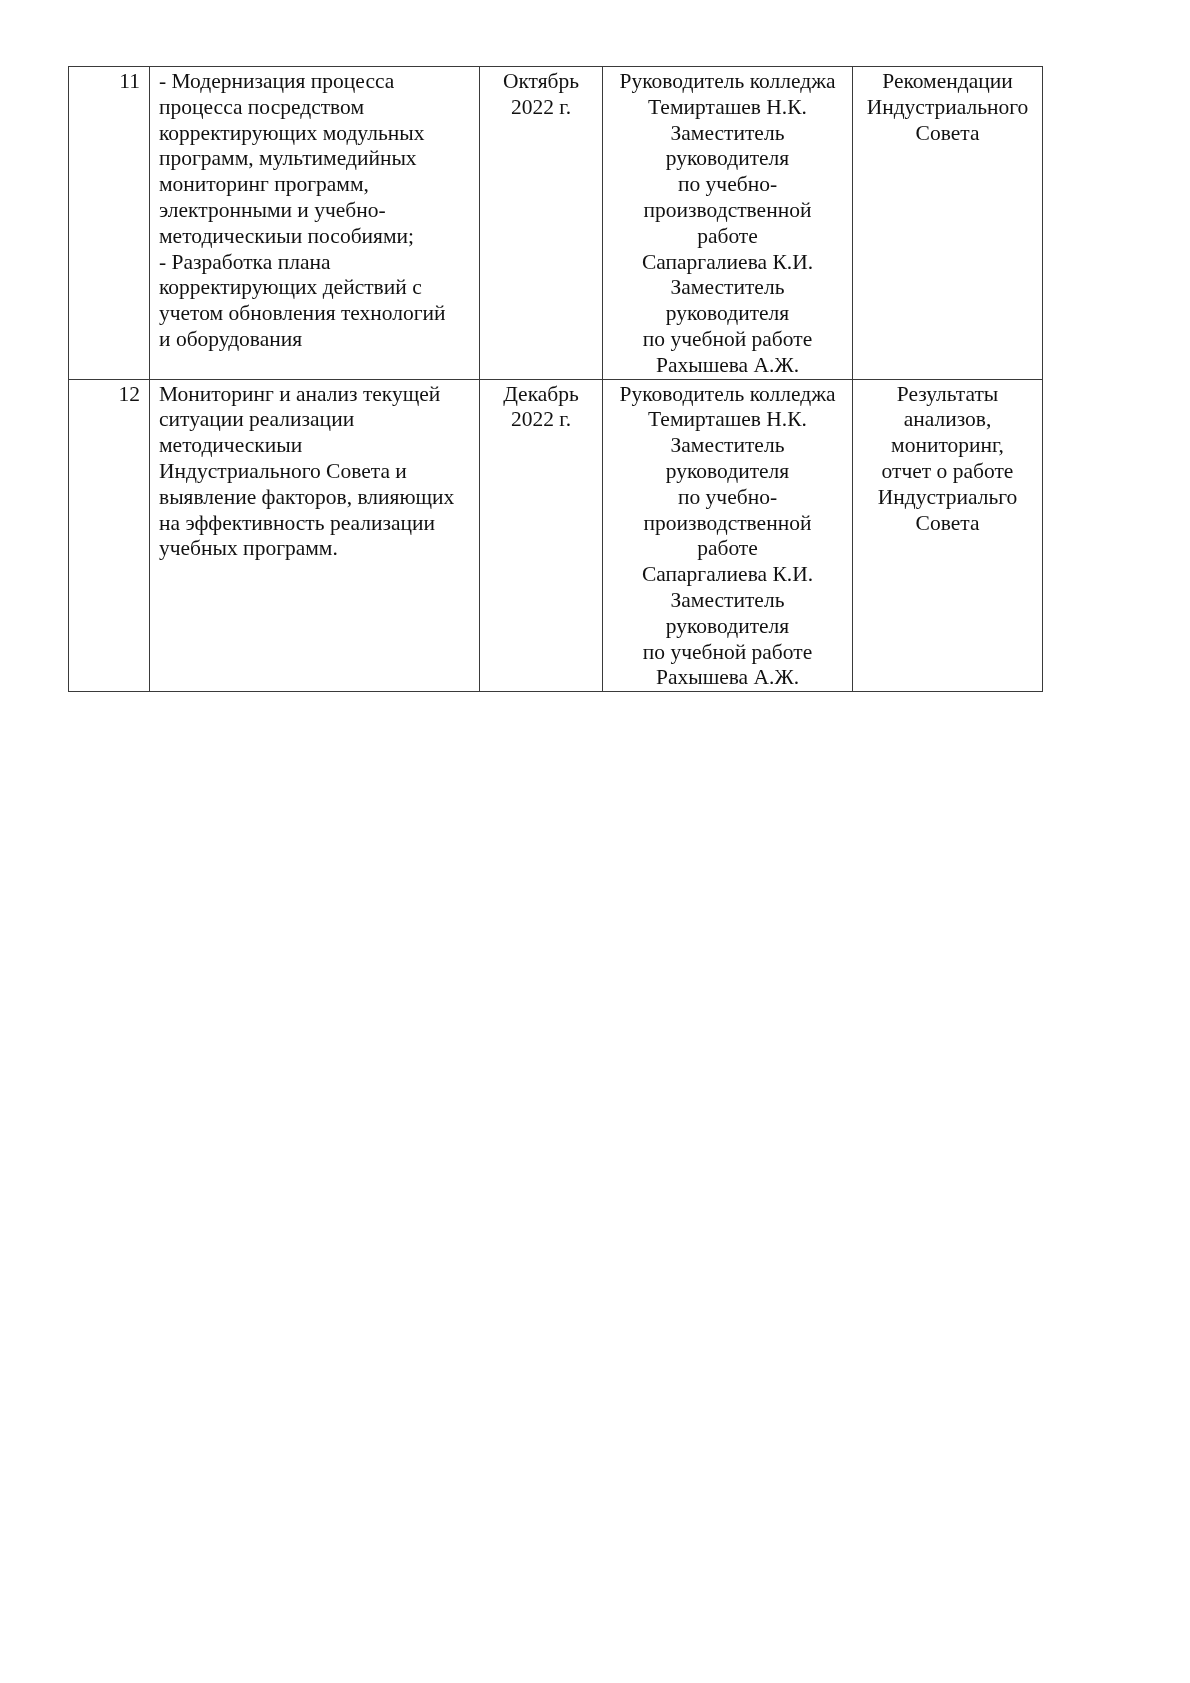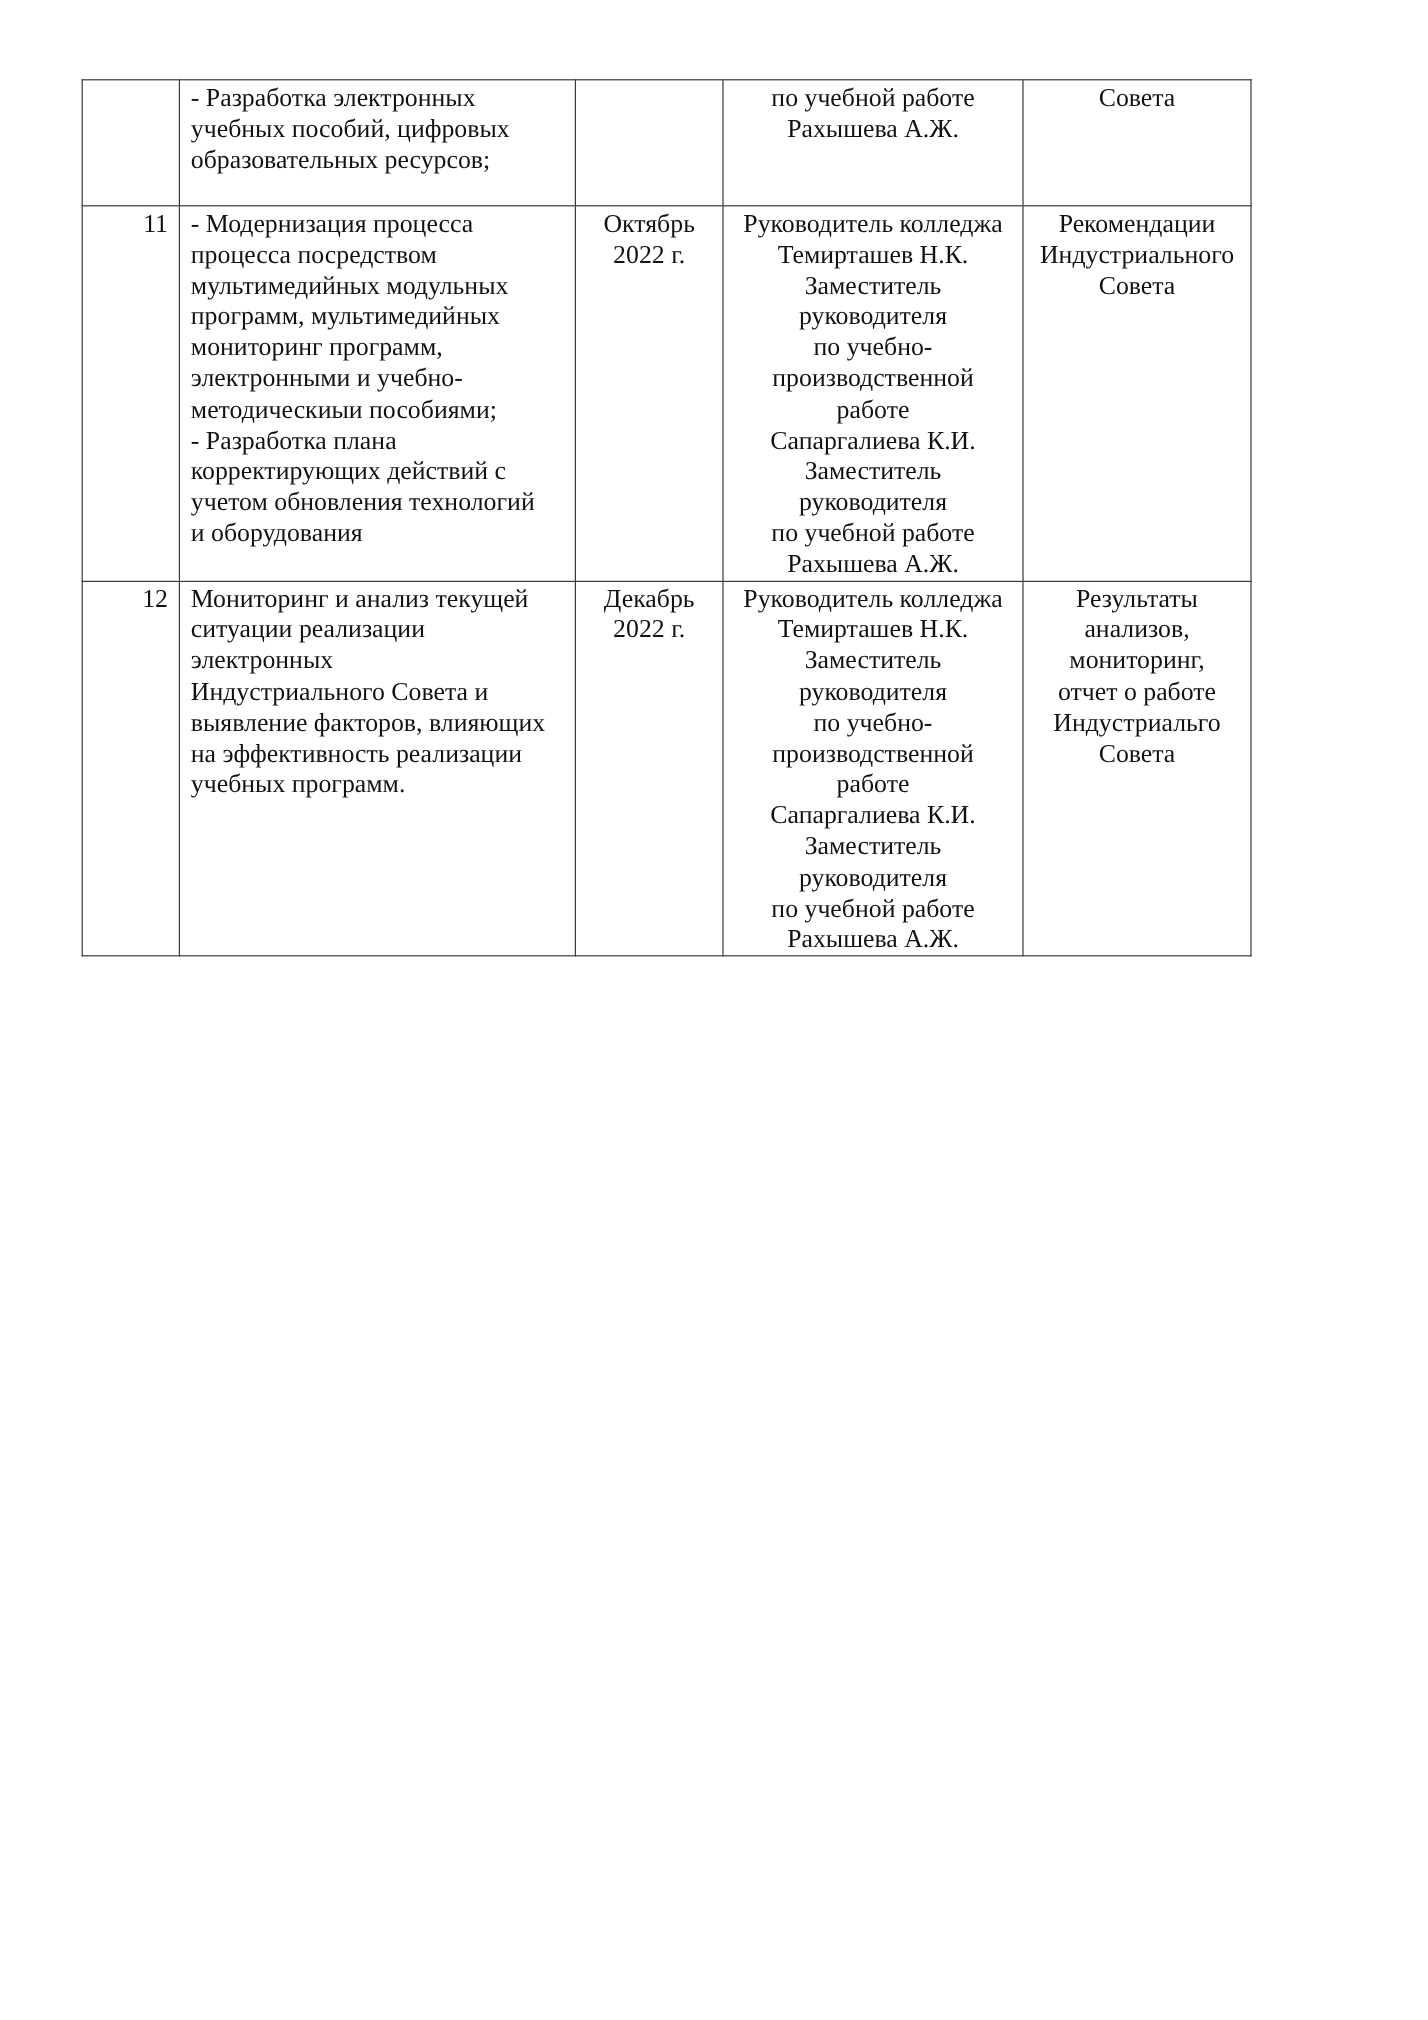--- a/index.html
+++ b/index.html
@@ -42,43 +42,27 @@
 <div class="page">
   <table class="plan">
     <colgroup>
       <col class="c-num">
         <col class="c-act">
         <col class="c-date">
         <col class="c-resp">
         <col class="c-res">
     </colgroup>
     <tbody>
-      <tr class="r0">
-        <td class="num"></td>
-        <td class="act">
-          <span class="line">- Разработка электронных</span>
-          <span class="line">учебных пособий, цифровых</span>
-          <span class="line">образовательных ресурсов;</span>
-        </td>
-        <td class="date"></td>
-        <td class="resp">
-          <span class="line">по учебной работе</span>
-          <span class="line">Рахышева А.Ж.</span>
-        </td>
-        <td class="res">
-          <span class="line">Совета</span>
-        </td>
-      </tr>
 
       <tr class="r1">
         <td class="num">11</td>
         <td class="act">
           <span class="line">- Модернизация процесса</span>
           <span class="line">процесса посредством</span>
-          <span class="line">мультимедийных модульных</span>
+          <span class="line">корректирующих модульных</span>
           <span class="line">программ, мультимедийных</span>
           <span class="line">мониторинг программ,</span>
           <span class="line">электронными и учебно-</span>
           <span class="line">методическиыи пособиями;</span>
           <span class="line">- Разработка плана</span>
           <span class="line">корректирующих действий с</span>
           <span class="line">учетом обновления технологий</span>
           <span class="line">и оборудования</span>
         </td>
         <td class="date">
@@ -104,21 +88,21 @@
           <span class="line">Индустриального</span>
           <span class="line">Совета</span>
         </td>
       </tr>
 
       <tr class="r2">
         <td class="num">12</td>
         <td class="act">
           <span class="line">Мониторинг и анализ текущей</span>
           <span class="line">ситуации реализации</span>
-          <span class="line">электронных</span>
+          <span class="line">методическиыи</span>
           <span class="line">Индустриального Совета и</span>
           <span class="line">выявление факторов, влияющих</span>
           <span class="line">на эффективность реализации</span>
           <span class="line">учебных программ.</span>
         </td>
         <td class="date">
           <span class="line">Декабрь</span>
           <span class="line">2022 г.</span>
         </td>
         <td class="resp">

